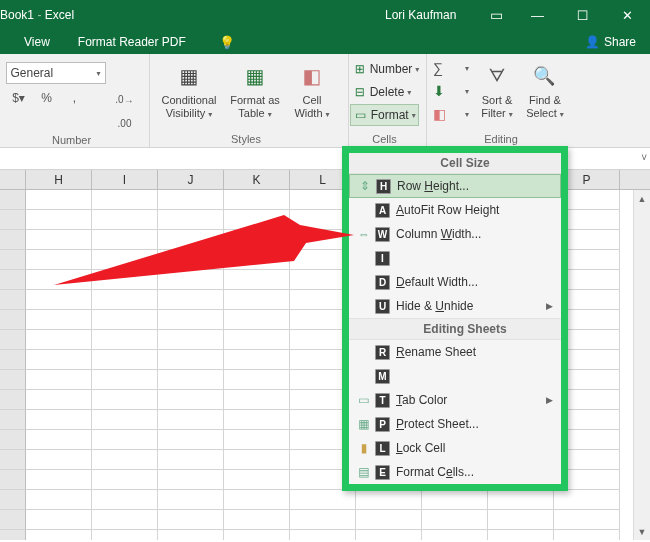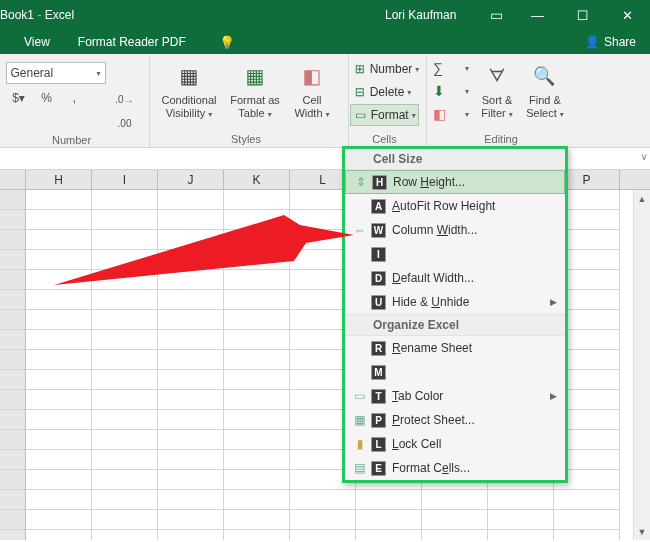--- a/index.html
+++ b/index.html
@@ -40,21 +40,21 @@
   .corner { width: 26px; border-right: 1px solid #bdbdbd; background:#e6e6e6;}
   .ch { width: 66px; text-align: center; font-size: 12px; color: #333; border-right: 1px solid #bdbdbd; line-height: 20px; background:#e6e6e6;}
   .grid-area { position: relative; height: 350px; overflow:hidden;}
   .sheet-row { display: flex; height: 20px; }
   .rh { width: 26px; background:#e6e6e6; border-right:1px solid #bdbdbd; border-bottom:1px solid #d4d4d4;}
   .cell { width: 66px; border-right: 1px solid #d4d4d4; border-bottom: 1px solid #d4d4d4; height: 20px; background:#fff;}
   .vscroll { position:absolute; right:0; top:0; width:17px; bottom:0; background:#f0f0f0; border-left:1px solid #dcdcdc;}
   .vscroll .up, .vscroll .dn { height:17px; display:flex; align-items:center; justify-content:center; font-size:9px; color:#666;}
   .vscroll .dn { position:absolute; bottom:0; width:100%;}
   
-  .dropdown { position: absolute; left: 342px; top: 146px; width: 226px; background: #f5f5f5; border: 3px solid #22c55e; box-shadow: 2px 3px 6px rgba(0,0,0,.25); font-size: 12px; color: #333; }
+  .dropdown { position: absolute; left: 342px; top: 146px; width: 226px; background: #f5f5f5; border: 7px solid #22c55e; box-shadow: 2px 3px 6px rgba(0,0,0,.25); font-size: 12px; color: #333; text-align: center; }
   .dd-section { padding: 3px 8px 3px 28px; color: #666; font-weight: 600; background:#eee; border-top:1px solid #e2e2e2; border-bottom:1px solid #e2e2e2;}
   .dd-section.first { border-top:none; }
   .dd-item { display: flex; align-items: center; height: 24px; padding: 0 8px 0 6px; position:relative;}
   .dd-item.hover { background: #cde5cf; border:1px solid #8fbf94; height:24px;}
   .dd-item .key { width: 15px; height: 15px; background: #3b3b3b; color: #fff; font-size: 10px; display: flex; align-items: center; justify-content: center; margin-right: 6px; border:1px solid #999; border-radius:1px; font-weight:600;}
   .dd-item .icn-slot { width: 18px; display:flex; justify-content:center; margin-right:2px; color:#6a8; font-size:12px;}
   .dd-item .sub { position:absolute; right:8px; font-size:9px; color:#666;}
   .dd-item .lbl u { text-decoration: underline; }
   
   .arrow { position:absolute; left:54px; top:213px; pointer-events:none; }
@@ -447,21 +447,21 @@
     <span class="icn-slot"></span>
     <span class="key">D</span>
     <span class="lbl"><u>D</u>efault Width...</span>
   </div>
   <div class="dd-item">
     <span class="icn-slot"></span>
     <span class="key">U</span>
     <span class="lbl">Hide &amp; <u>U</u>nhide</span>
     <span class="sub">▶</span>
   </div>
-  <div class="dd-section">Organize Excel</div>
+  <div class="dd-section">Editing Sheets</div>
   <div class="dd-item">
     <span class="icn-slot"></span>
     <span class="key">R</span>
     <span class="lbl"><u>R</u>ename Sheet</span>
   </div>
   <div class="dd-item">
     <span class="icn-slot"></span>
     <span class="key">M</span>
   </div>
   <div class="dd-item">

